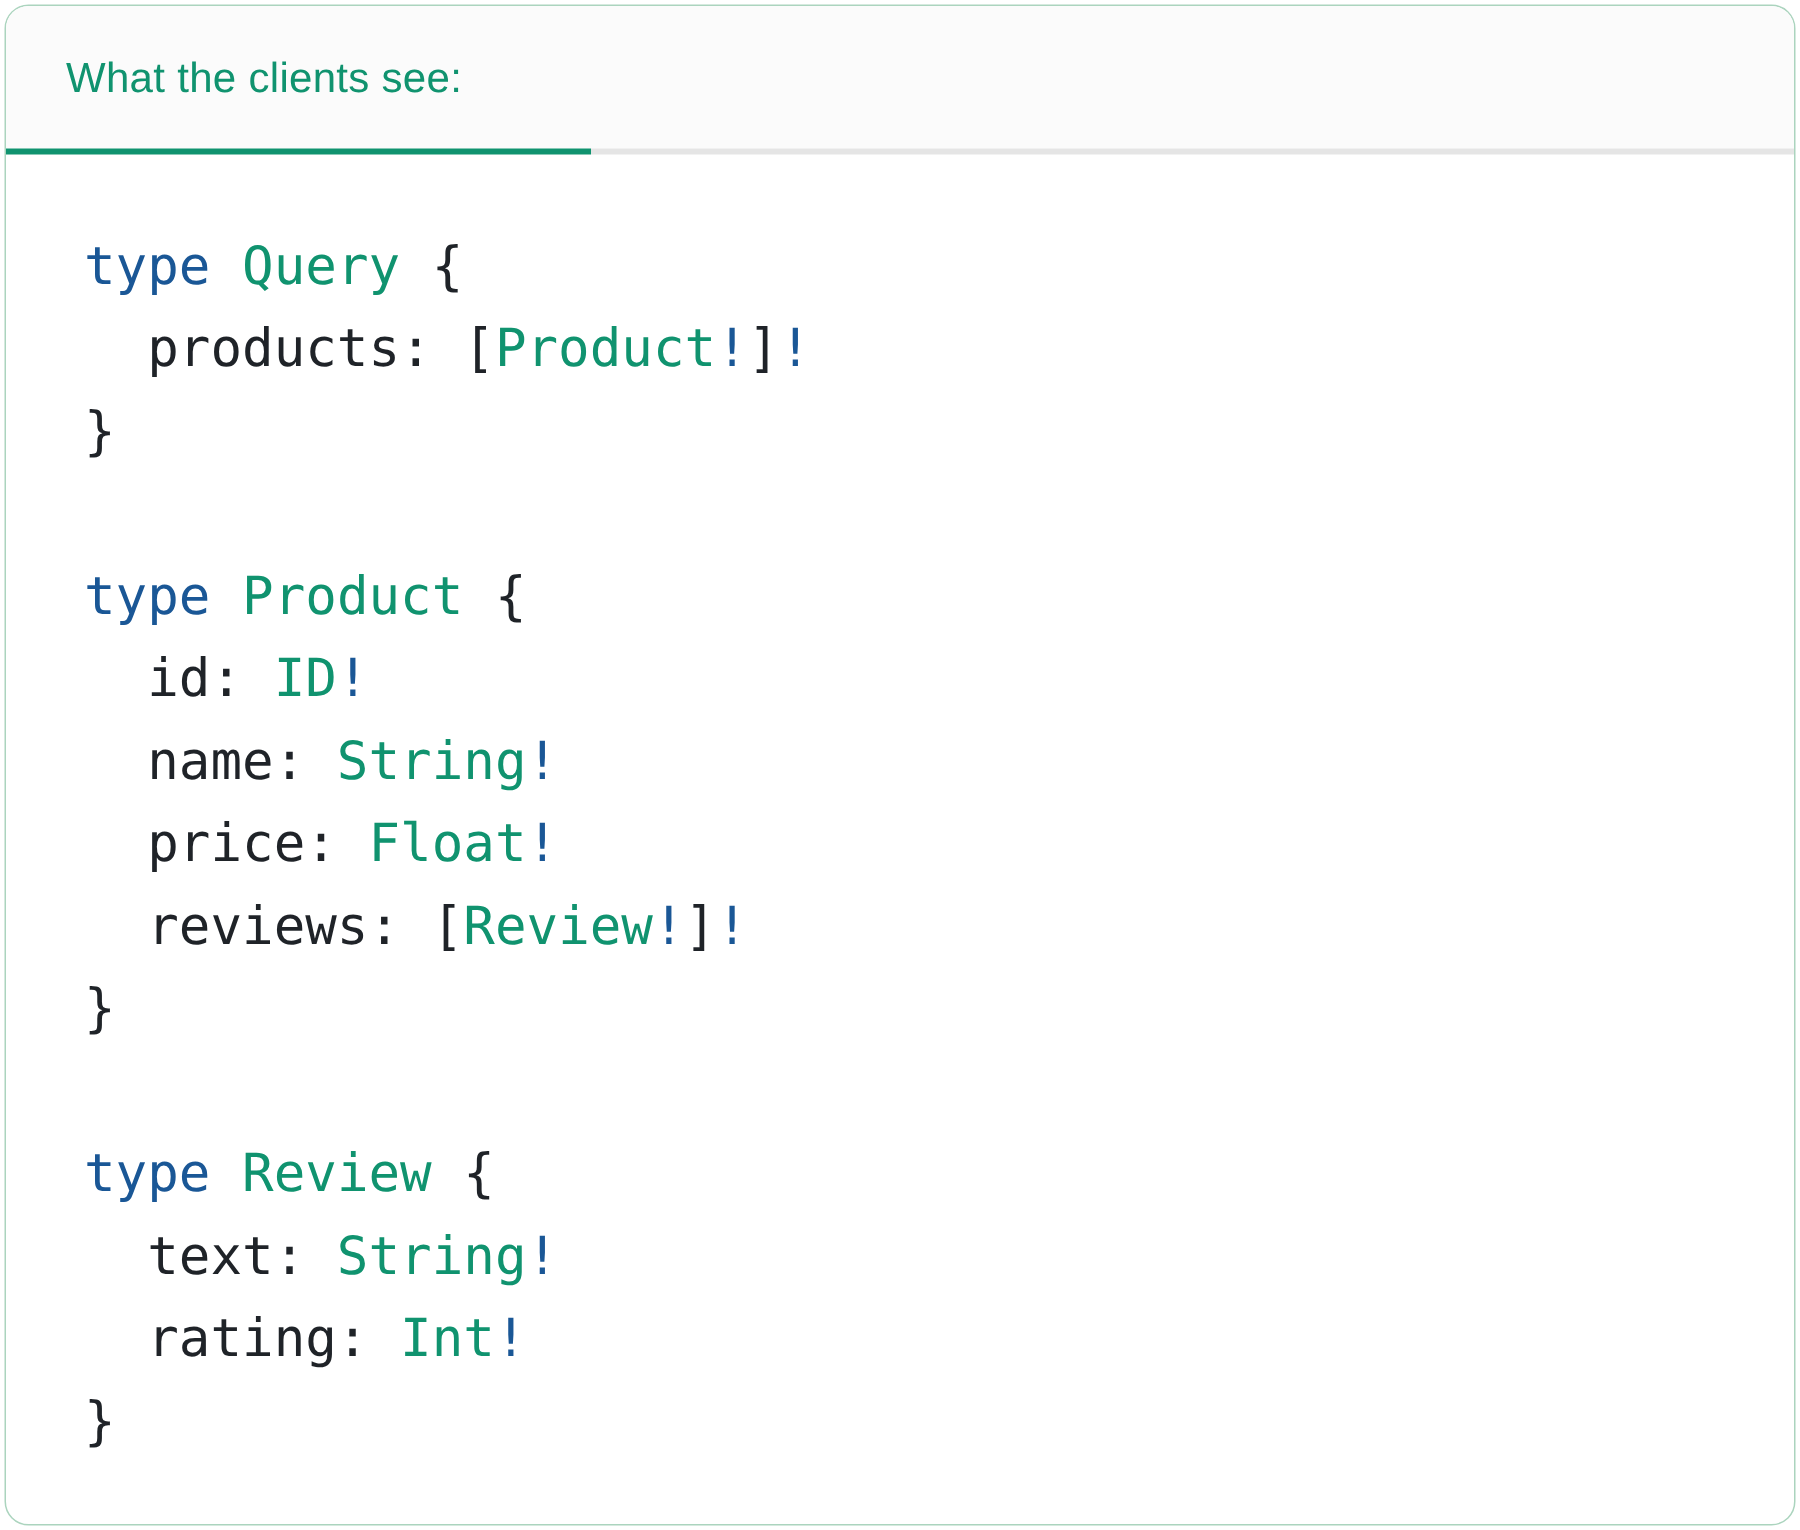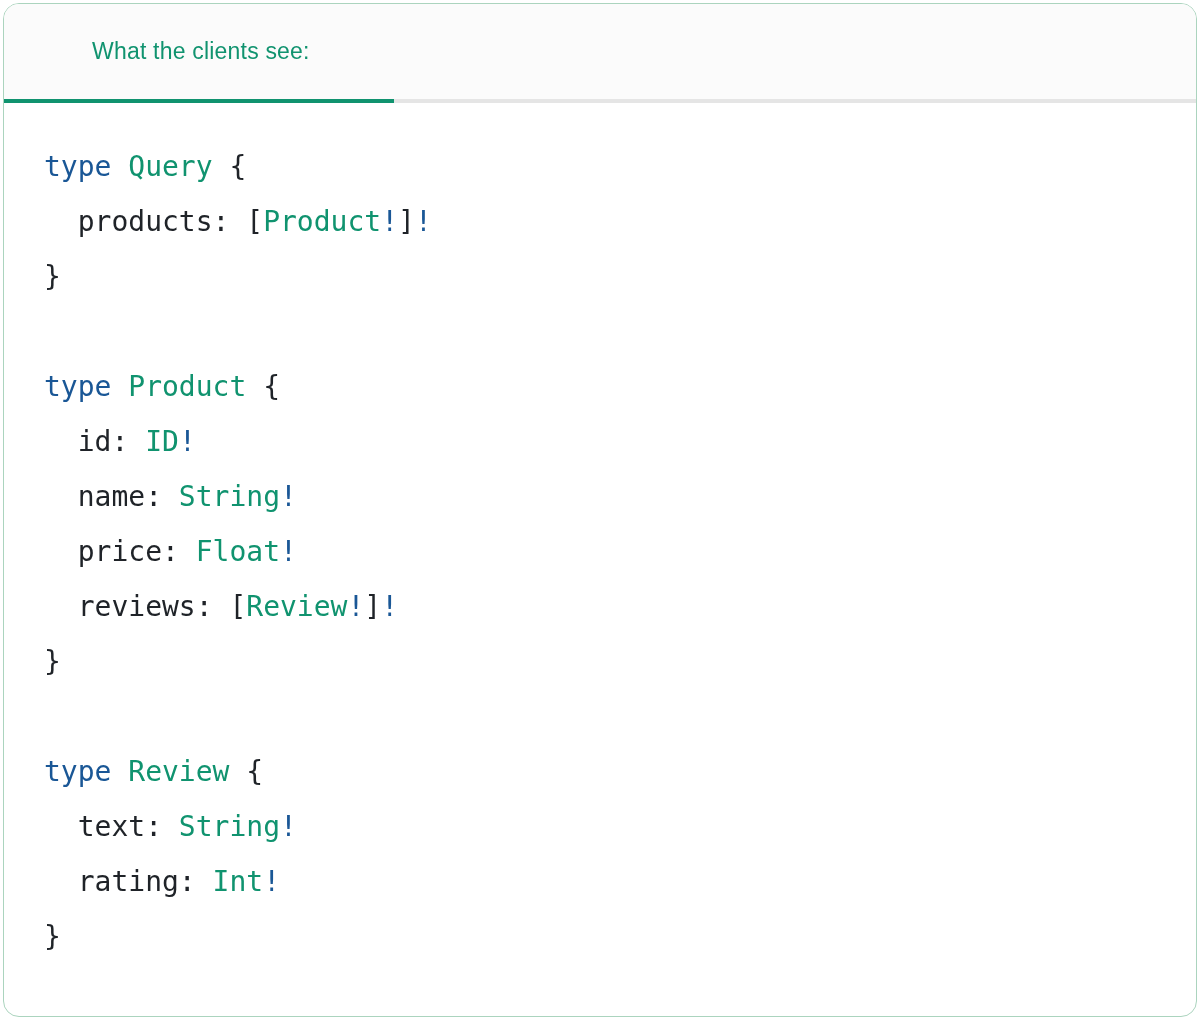--- a/index.html
+++ b/index.html
@@ -36,49 +36,48 @@
     align-items: center;
   }
   .tab {
     padding-left: 40px;
     display: flex;
     align-items: center;
     height: 100%;
     cursor: pointer;
   }
   .tab-label {
-    font-size: 23px;
+    font-size: 28px;
     font-weight: 500;
     letter-spacing: 0.2px;
     color: var(--green);
-    margin-left: 48px;
   }
   .underline-green {
     position: absolute;
     left: 0;
     top: 95px;
     width: 390px;
     height: 4px;
     background: var(--green);
     z-index: 2;
   }
   .underline-gray {
     position: absolute;
     left: 390px;
     right: 0;
     top: 95px;
     height: 4px;
     background: var(--divider);
     z-index: 1;
   }
   .code {
-    margin: 0;
+    margin: 12px;
     padding: 40px 20px 0 40px;
     font-family: "DejaVu Sans Mono", "Liberation Mono", monospace;
-    font-size: 28px;
+    font-size: 35px;
     line-height: 55px;
     color: var(--ink);
     white-space: pre;
   }
   .code-line { height: 55px; }
   .tok-kw   { color: var(--blue); }
   .tok-ty   { color: var(--green); }
   .tok-bang { color: var(--blue); }
   .tok-pl   { color: var(--ink); }
 </style>

